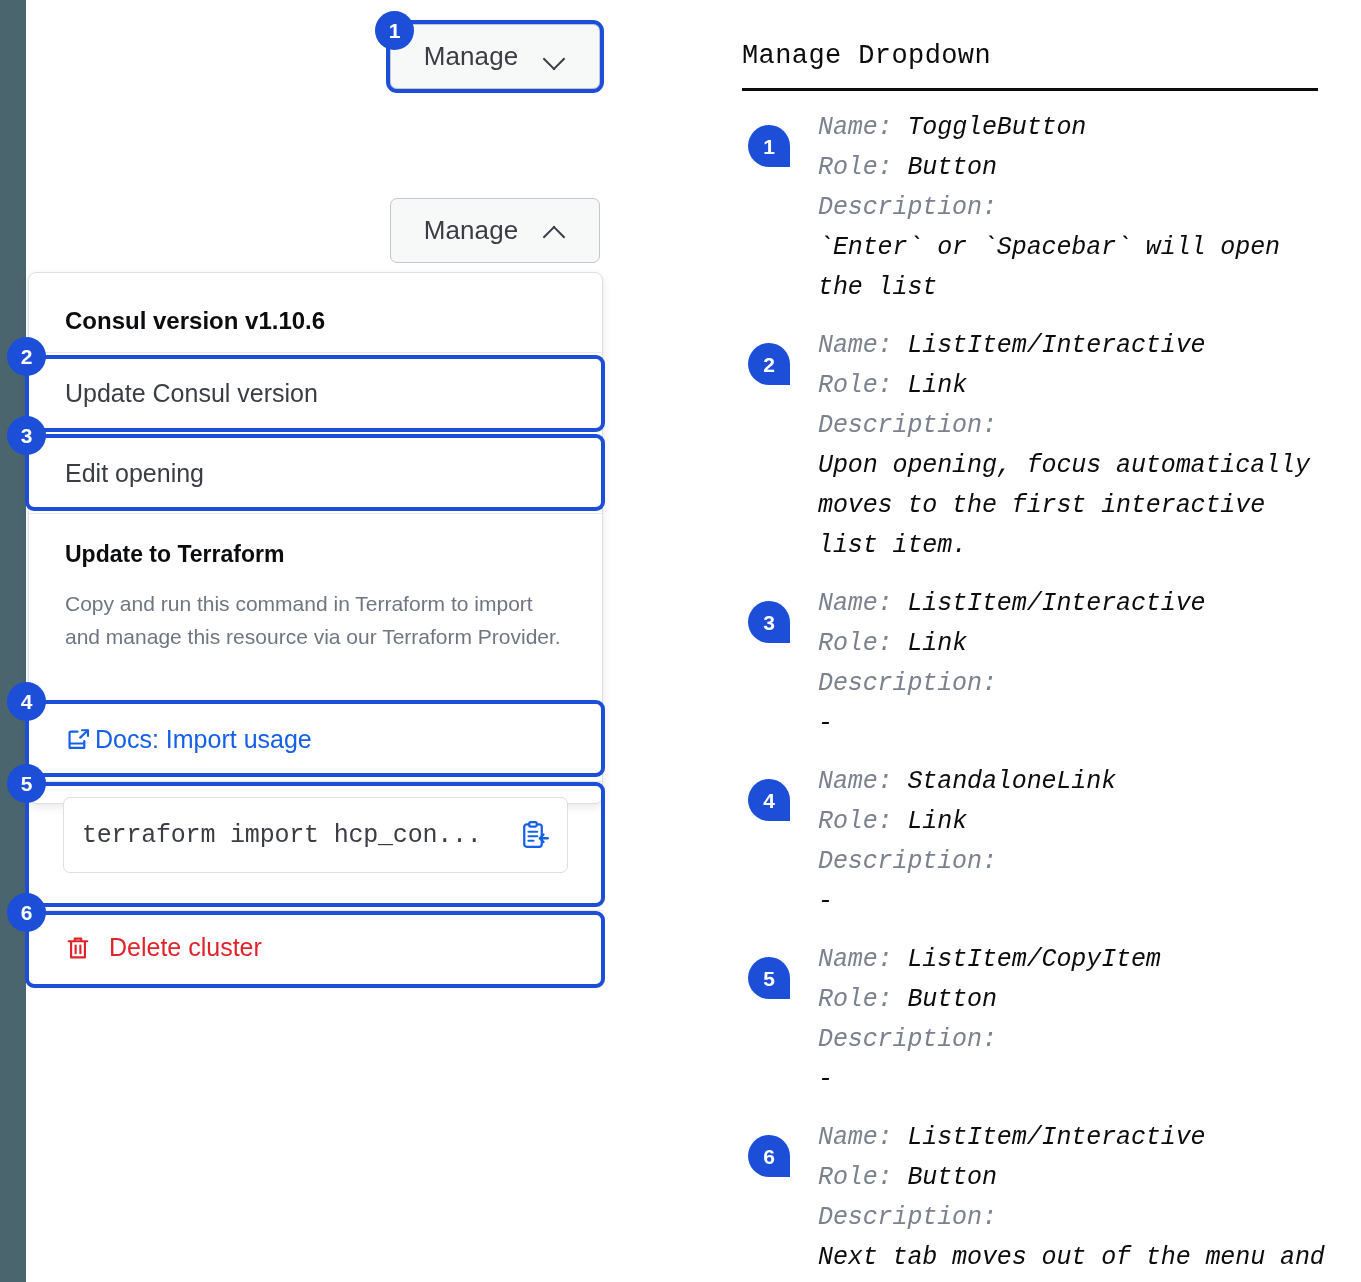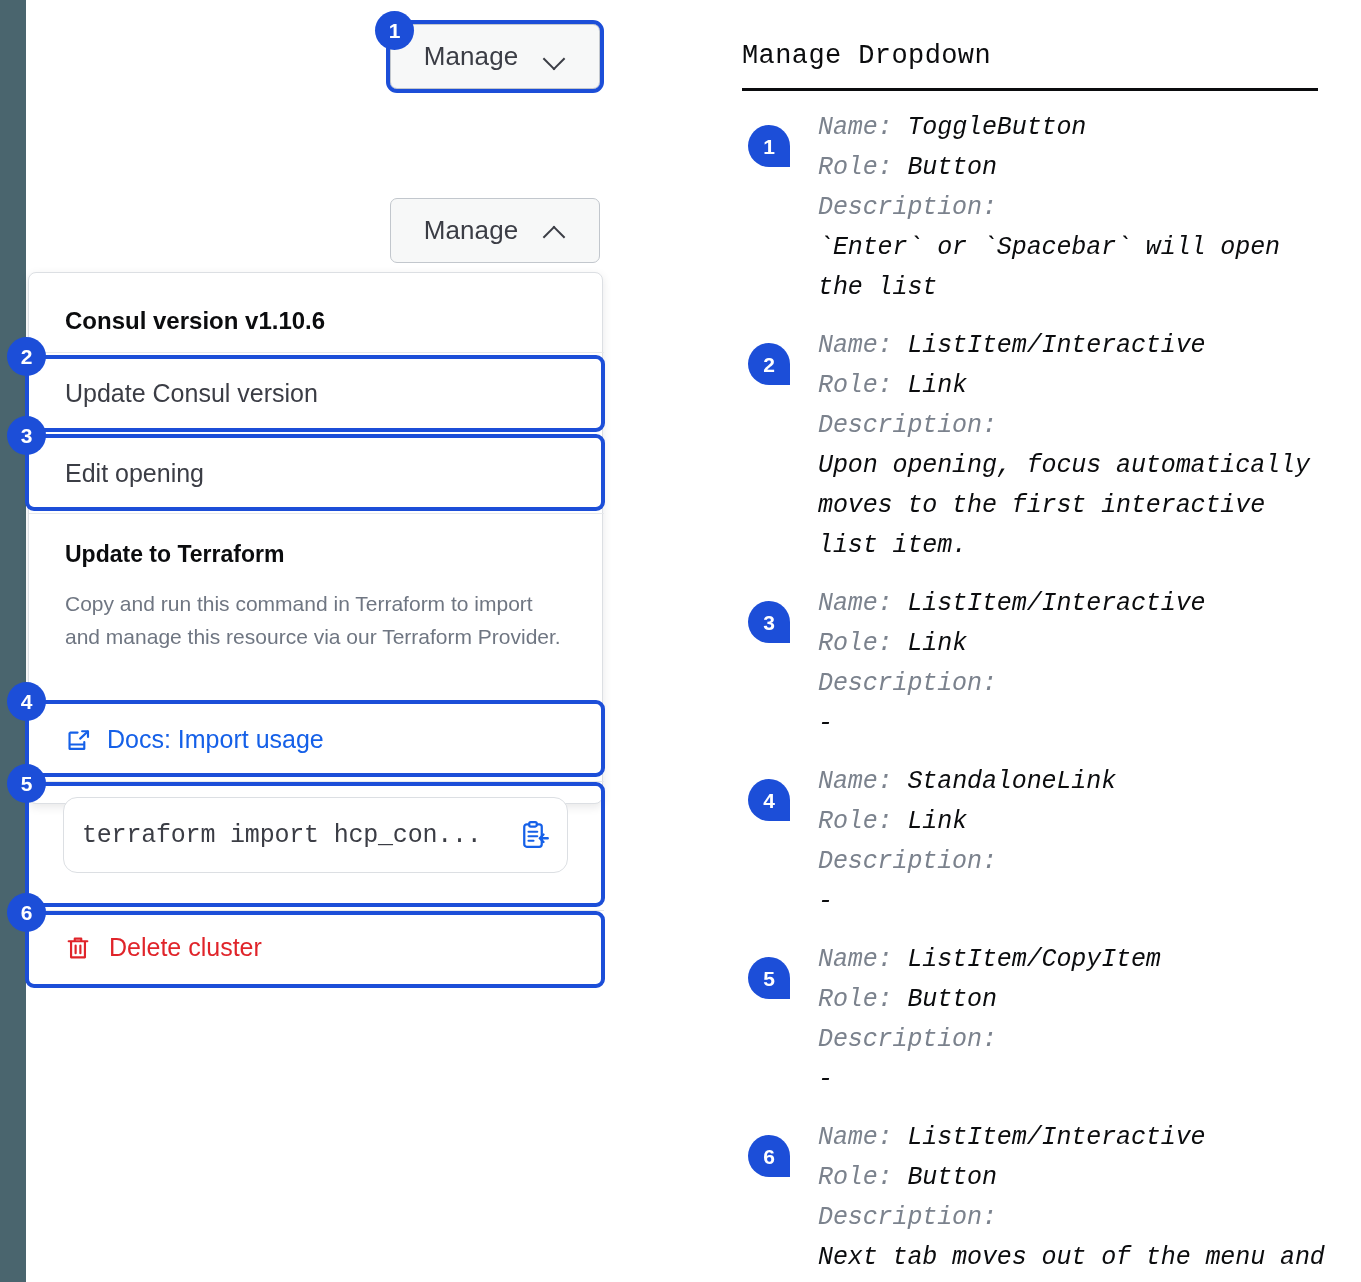--- a/index.html
+++ b/index.html
@@ -79,27 +79,27 @@
     position: absolute; left: 36px; top: 268px;
     font-size: 23px; font-weight: 700; color: #0b0c0e;
   }
   .tf-desc {
     position: absolute; left: 36px; top: 314px;
     width: 500px;
     font-size: 21px; line-height: 33px; color: #6f7682;
   }
   .docs-link {
     position: absolute; left: 36px; top: 452px;
-    display: flex; align-items: flex-end; gap: 16px;
+    display: flex; align-items: center; gap: 4px;
     font-size: 25px; color: #1560e8; font-weight: 400;
   }
   .code-box {
     position: absolute; left: 34px; top: 524px;
     width: 505px; height: 76px;
-    border: 1px solid #dcdfe3; border-radius: 14px;
+    border: 1px solid #dcdfe3; border-radius: 7px;
     background: #fff;
     display: flex; align-items: center; padding: 0 18px;
   }
   .code-box .cmd {
     font-family: "Liberation Mono", monospace;
     font-size: 25px; color: #3b3d45; letter-spacing: -.2px;
     white-space: nowrap; flex: 1;
   }
   .del-row {
     position: absolute; left: 36px; top: 660px;

